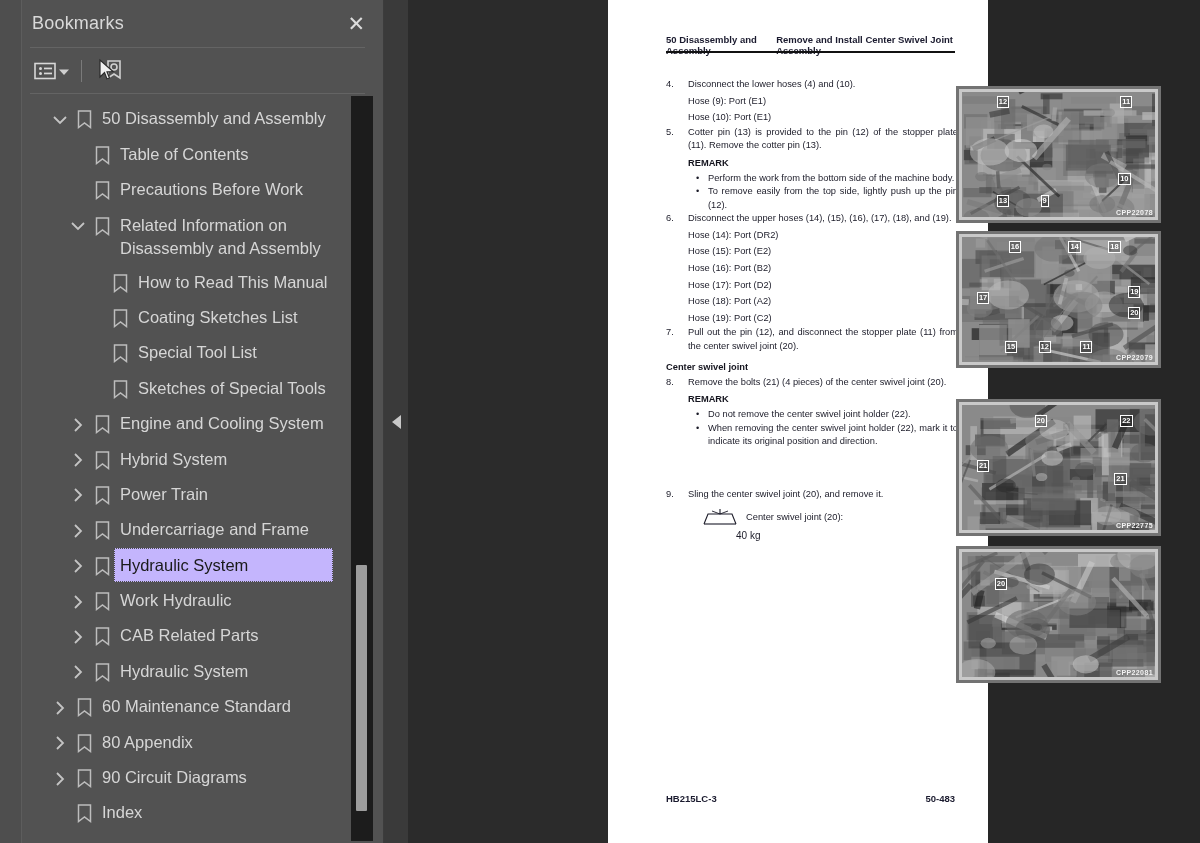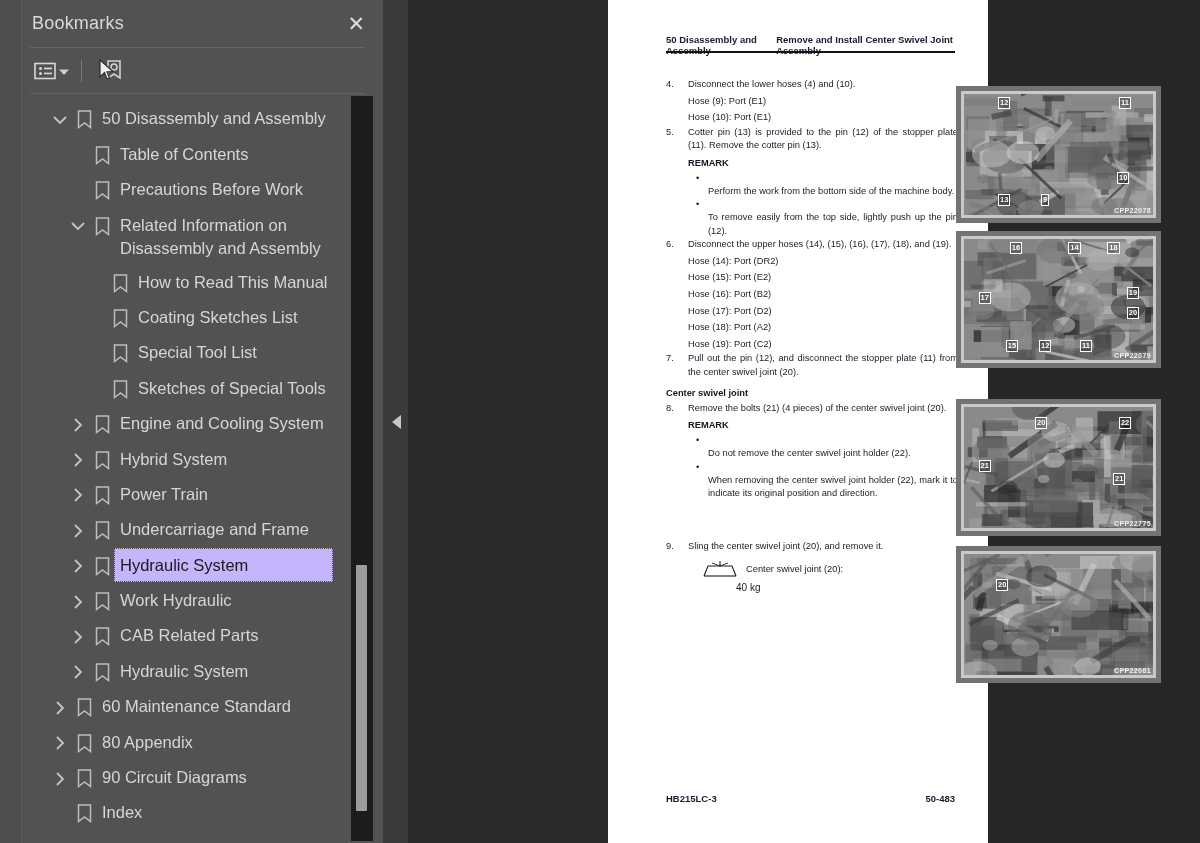--- a/index.html
+++ b/index.html
@@ -118,31 +118,31 @@
   #doc-header-rule { position: absolute; left: 58px; right: 33px; top: 51px; height: 2px; background: #111; }
 
   #doc-body { position: absolute; left: 58px; top: 78px; width: 292px; }
   .step { display: flex; margin-bottom: 1px; font-size: 9.3px; line-height: 13.6px; color: #1b1b28; }
   .step .num { flex: 0 0 22px; }
   .step .txt { flex: 1 1 auto; text-align: justify; }
   .sub { margin-left: 22px; font-size: 9.3px; line-height: 16.6px; color: #1b1b28; }
   .remark-h { margin-left: 22px; font-weight: bold; font-size: 9.3px; line-height: 18px; color: #15151f; }
   .bullet { display: flex; margin-left: 30px; font-size: 9.3px; line-height: 13.4px; color: #1b1b28; }
   .bullet .dot { flex: 0 0 12px; }
-  .bullet .btxt { flex: 1 1 auto; text-align: justify; margin-top: 13px; }
+  .bullet .btxt { flex: 1 1 auto; text-align: justify; }
   .sec-h { font-weight: bold; font-size: 9.3px; line-height: 18px; color: #15151f; margin-top: 4px; }
   .weight-line { display: flex; align-items: center; margin-left: 34px; margin-top: 6px; font-size: 9.3px; color: #1b1b28; }
   .weight-val { margin-left: 70px; margin-top: 4px; font-size: 10px; color: #1b1b28; }
 
   .sling-icon { width: 40px; height: 18px; margin-right: 6px; flex: 0 0 40px; }
 
   
   .figure {
     position: absolute; width: 205px; height: 137px;
-    border: 5px solid #737373; background: #c9c9c9; overflow: hidden;
+    border: 3px solid #737373; background: #c9c9c9; overflow: hidden;
   }
   .fig-inner { position: absolute; inset: 3px; background: #8d8d8d; overflow: hidden; }
   .fig-id {
     position: absolute; right: 5px; bottom: 4px;
     font-size: 7px; font-weight: bold; color: #f2f2f2;
     letter-spacing: .4px;
   }
   .callout {
     position: absolute; font-size: 7.5px; font-weight: bold; color: #fff;
     border: 1px solid #fff; padding: 0 1px; line-height: 10px; background: rgba(0,0,0,.25);

